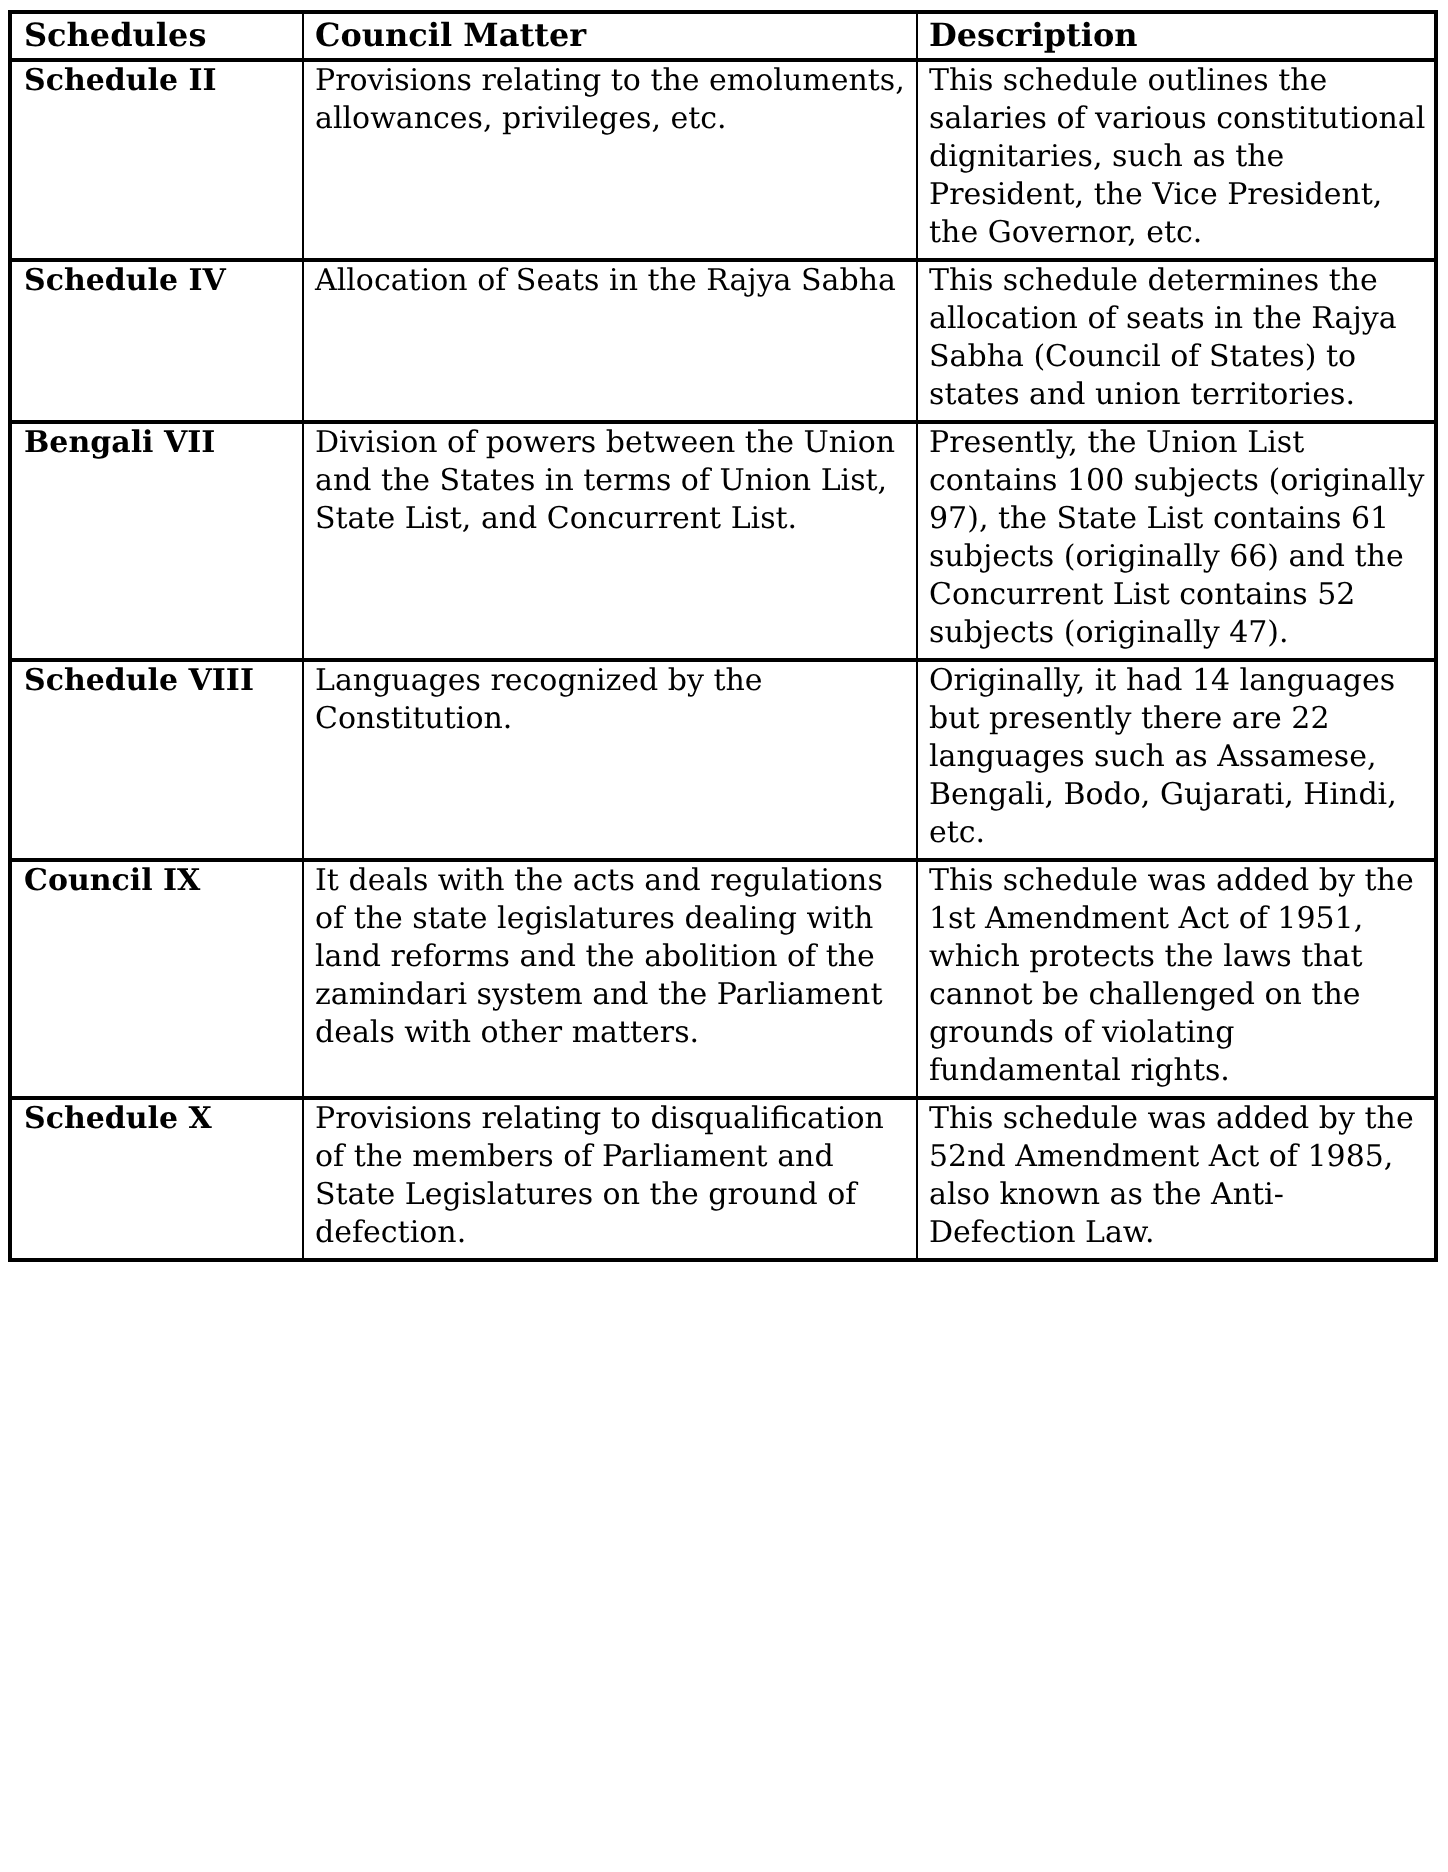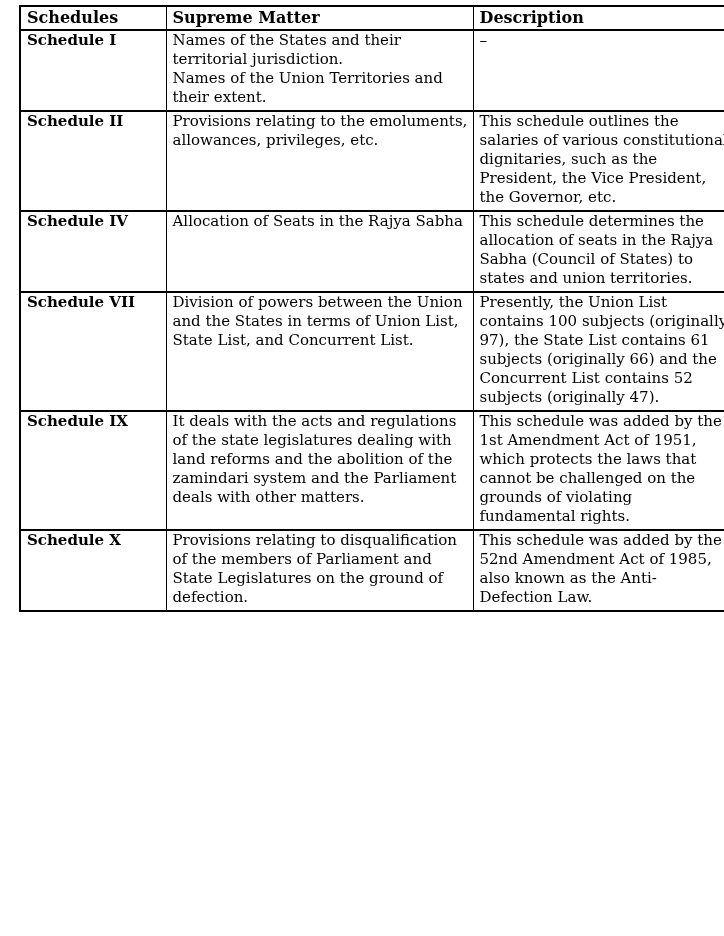--- a/index.html
+++ b/index.html
@@ -5,21 +5,21 @@
   html, body {
     margin: 0;
     padding: 0;
     background: #ffffff;
     width: 724px;
   }
   .page {
     width: 724px;
     height: 712px;
     box-sizing: border-box;
-    padding: 5px 6px 6px 19px;
+    padding: 5px 6px 6px 4px;
     font-family: "DejaVu Serif", "Liberation Serif", serif;
     color: #000000;
   }
   table.schedules {
     border-collapse: collapse;
     table-layout: fixed;
     width: 713px;
     border: 2px solid #000000;
   }
   col.c1 { width: 146px; }
@@ -57,48 +57,47 @@
 <div class="page">
   <table class="schedules">
     <colgroup>
       <col class="c1">
         <col class="c2">
         <col class="c3">
     </colgroup>
     <thead>
       <tr>
         <th>Schedules</th>
-        <th>Supreme Matter</th>
+        <th>Council Matter</th>
         <th>Description</th>
       </tr>
     </thead>
     <tbody>
-      <tr>
-        <td class="schedule-col">Schedule I</td>
-        <td>Names of the States and their territorial jurisdiction.
-Names of the Union Territories and their extent.</td>
-        <td>–</td>
-      </tr>
       <tr>
         <td class="schedule-col">Schedule II</td>
         <td>Provisions relating to the emoluments, allowances, privileges, etc.</td>
         <td>This schedule outlines the salaries of various constitutional dignitaries, such as the President, the Vice President, the Governor, etc.</td>
       </tr>
       <tr>
         <td class="schedule-col">Schedule IV</td>
         <td>Allocation of Seats in the Rajya Sabha</td>
         <td>This schedule determines the allocation of seats in the Rajya Sabha (Council of States) to states and union territories.</td>
       </tr>
       <tr>
-        <td class="schedule-col">Schedule VII</td>
+        <td class="schedule-col">Bengali VII</td>
         <td>Division of powers between the Union and the States in terms of Union List, State List, and Concurrent List.</td>
         <td>Presently, the Union List contains 100 subjects (originally 97), the State List contains 61 subjects (originally 66) and the Concurrent List contains 52 subjects (originally 47).</td>
       </tr>
       <tr>
-        <td class="schedule-col">Schedule IX</td>
+        <td class="schedule-col">Schedule VIII</td>
+        <td>Languages recognized by the Constitution.</td>
+        <td>Originally, it had 14 languages but presently there are 22 languages such as Assamese, Bengali, Bodo, Gujarati, Hindi, etc.</td>
+      </tr>
+      <tr>
+        <td class="schedule-col">Council IX</td>
         <td>It deals with the acts and regulations of the state legislatures dealing with land reforms and the abolition of the zamindari system and the Parliament deals with other matters.</td>
         <td>This schedule was added by the 1st Amendment Act of 1951, which protects the laws that cannot be challenged on the grounds of violating fundamental rights.</td>
       </tr>
       <tr>
         <td class="schedule-col">Schedule X</td>
         <td>Provisions relating to disqualification of the members of Parliament and State Legislatures on the ground of defection.</td>
         <td>This schedule was added by the 52nd Amendment Act of 1985, also known as the Anti-Defection Law.</td>
       </tr>
 
     </tbody>

